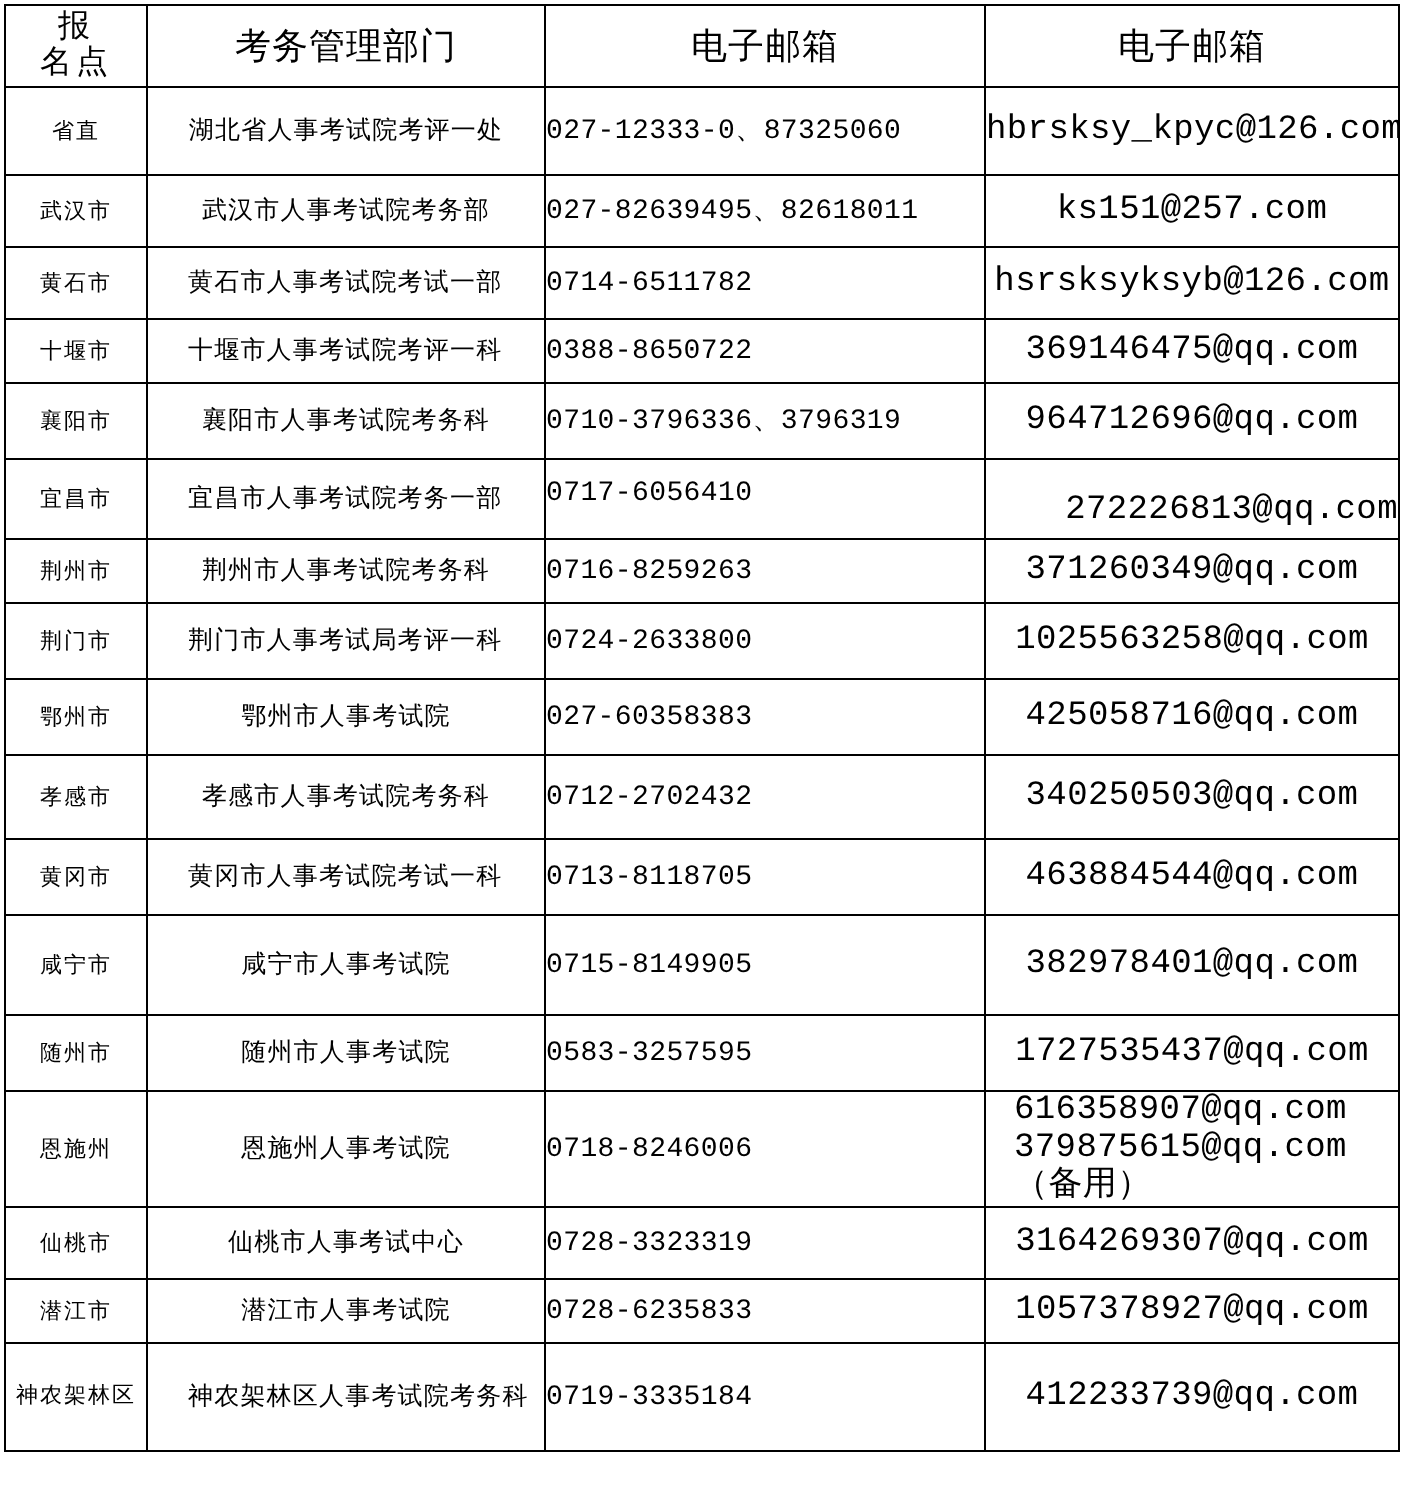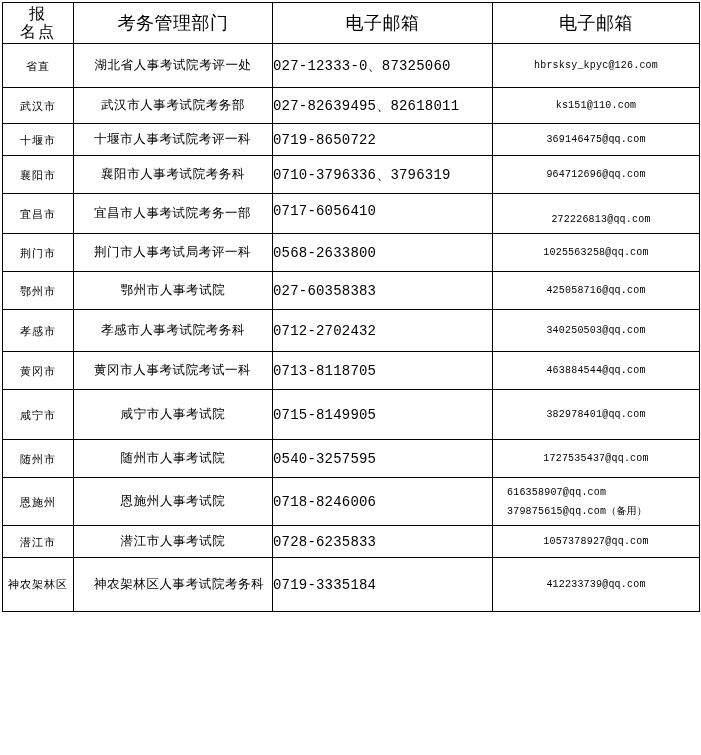--- a/index.html
+++ b/index.html
@@ -89,28 +89,28 @@
   td.phone {
     font-size: 14px;
     line-height: 18px;
     font-family: "Liberation Mono", "DejaVu Sans Mono", monospace;
     text-align: left;
     padding-left: 32px;
     letter-spacing: 0.2px;
   }
   td.phone.wide { }
   td.email {
-    font-size: 10px;
+    font-size: 17px;
     line-height: 18px;
     font-family: "Liberation Mono", "DejaVu Sans Mono", monospace;
     text-align: center;
     padding: 0 6px;
     letter-spacing: 0.2px;
   }
-  td.email.low      { vertical-align: bottom; padding-bottom: 4px; text-align: center; padding-left: 10px; }
+  td.email.low      { vertical-align: bottom; padding-bottom: 4px; text-align: right; padding-left: 10px; }
   td.email.multi    { text-align: left; padding-left: 14px; line-height: 19px; margin-top: 34px; }
   td.email .ln      { display: block; }
   td.email .ln.flow { display: inline; }
 
   .cjk { font-family: "Liberation Sans", "DejaVu Sans", sans-serif; }
 </style>
 </head>
 <body>
 
 <div class="sheet">
@@ -141,50 +141,62 @@
         <td class="point cjk">省直</td>
         <td class="dept cjk">湖北省人事考试院考评一处</td>
         <td class="phone wide">027-12333-0、87325060</td>
         <td class="email">hbrsksy_kpyc@126.com</td>
       </tr>
 
       <tr style="height:36px">
         <td class="point cjk">武汉市</td>
         <td class="dept cjk">武汉市人事考试院考务部</td>
         <td class="phone wide">027-82639495、82618011</td>
-        <td class="email">ks151@110.com</td>
-      </tr>
-
+        <td class="email">ks151@257.com</td>
+      </tr>
+
+      <tr style="height:36px">
+        <td class="point cjk">黄石市</td>
+        <td class="dept cjk wrap">黄石市人事考试院考试一部</td>
+        <td class="phone">0714-6511782</td>
+        <td class="email">hsrsksyksyb@126.com</td>
+      </tr>
 
       <tr style="height:32px">
         <td class="point cjk">十堰市</td>
         <td class="dept cjk wrap">十堰市人事考试院考评一科</td>
-        <td class="phone">0719-8650722</td>
+        <td class="phone">0388-8650722</td>
         <td class="email">369146475@qq.com</td>
       </tr>
 
       <tr style="height:38px">
         <td class="point cjk">襄阳市</td>
         <td class="dept cjk">襄阳市人事考试院考务科</td>
         <td class="phone">0710-3796336、3796319</td>
         <td class="email">964712696@qq.com</td>
       </tr>
 
       <tr style="height:40px">
         <td class="point cjk">宜昌市</td>
         <td class="dept cjk wrap">宜昌市人事考试院考务一部</td>
         <td class="phone" style="vertical-align:top;padding-top:8px">0717-6056410</td>
         <td class="email low">272226813@qq.com</td>
       </tr>
 
+      <tr style="height:32px">
+        <td class="point cjk">荆州市</td>
+        <td class="dept cjk">荆州市人事考试院考务科</td>
+        <td class="phone">0716-8259263</td>
+        <td class="email">371260349@qq.com</td>
+      </tr>
 
       <tr style="height:38px">
         <td class="point cjk">荆门市</td>
         <td class="dept cjk wrap">荆门市人事考试局考评一科</td>
-        <td class="phone">0568-2633800</td>
+        <td class="phone">0724-2633800</td>
         <td class="email">1025563258@qq.com</td>
       </tr>
 
       <tr style="height:38px">
         <td class="point cjk">鄂州市</td>
         <td class="dept cjk">鄂州市人事考试院</td>
         <td class="phone">027-60358383</td>
         <td class="email">425058716@qq.com</td>
       </tr>
 
@@ -205,34 +217,40 @@
       <tr style="height:50px">
         <td class="point cjk">咸宁市</td>
         <td class="dept cjk">咸宁市人事考试院</td>
         <td class="phone">0715-8149905</td>
         <td class="email">382978401@qq.com</td>
       </tr>
 
       <tr style="height:38px">
         <td class="point cjk">随州市</td>
         <td class="dept cjk">随州市人事考试院</td>
-        <td class="phone">0540-3257595</td>
+        <td class="phone">0583-3257595</td>
         <td class="email">1727535437@qq.com</td>
       </tr>
 
       <tr style="height:48px">
         <td class="point cjk">恩施州</td>
         <td class="dept cjk">恩施州人事考试院</td>
         <td class="phone">0718-8246006</td>
         <td class="email multi">
           <span class="ln">616358907@qq.com</span>
           <span class="ln flow cjk" style="font-family:'Liberation Mono','DejaVu Sans Mono',monospace">379875615@qq.com（备用）</span>
         </td>
       </tr>
 
+      <tr style="height:36px">
+        <td class="point cjk">仙桃市</td>
+        <td class="dept cjk">仙桃市人事考试中心</td>
+        <td class="phone">0728-3323319</td>
+        <td class="email">3164269307@qq.com</td>
+      </tr>
 
 
       <tr style="height:32px">
         <td class="point cjk">潜江市</td>
         <td class="dept cjk">潜江市人事考试院</td>
         <td class="phone">0728-6235833</td>
         <td class="email">1057378927@qq.com</td>
       </tr>
 
       <tr style="height:54px">

